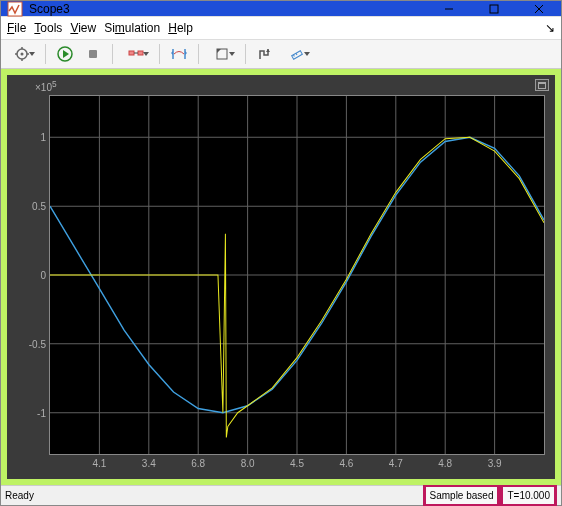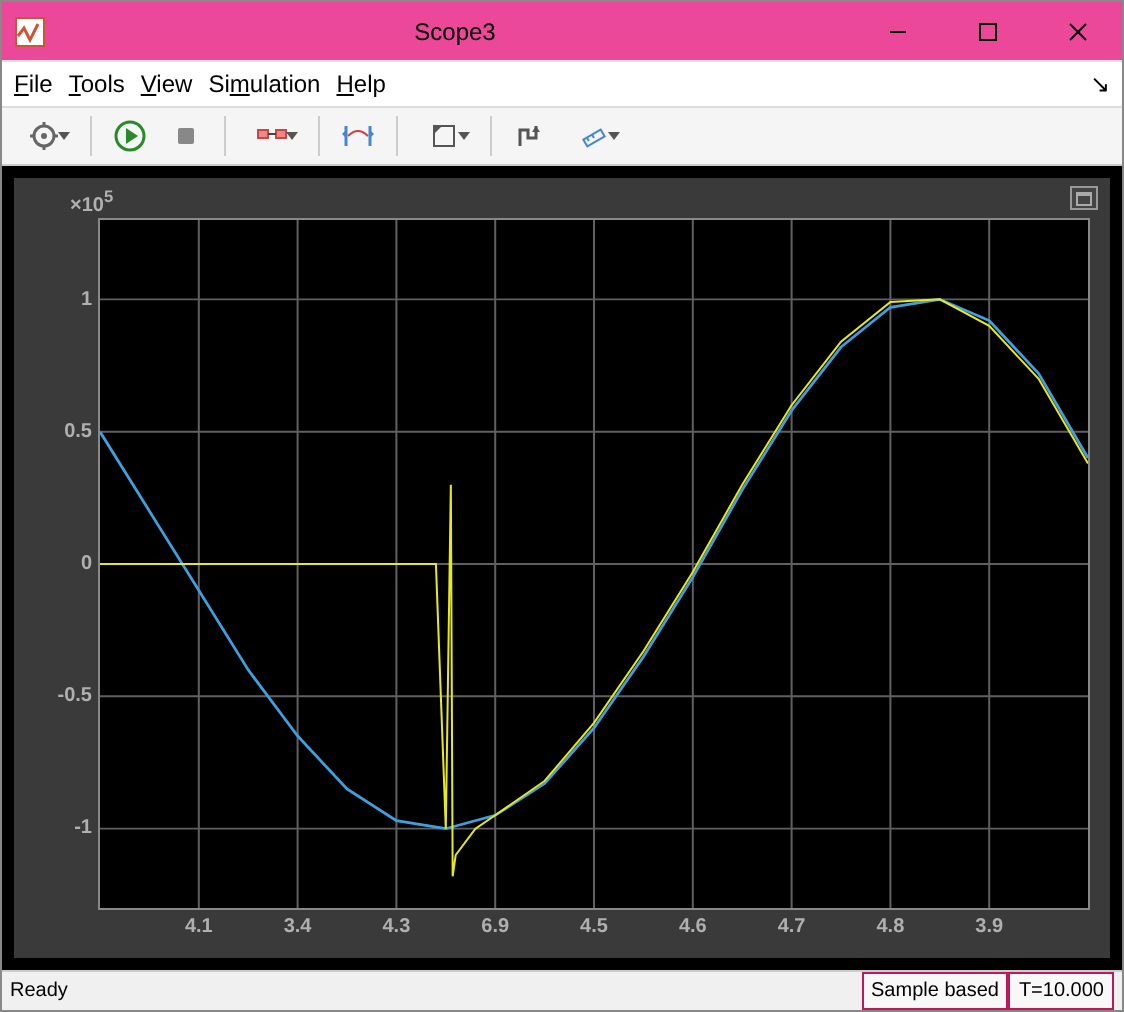--- a/index.html
+++ b/index.html
@@ -1,46 +1,46 @@
 <!DOCTYPE html>
 <html><head>
 <meta charset="utf-8">
 <style>
   * { box-sizing: border-box; margin: 0; padding: 0; }
   body { font-family: "Segoe UI", Tahoma, sans-serif; font-size: 12px; background: #f0f0f0; width: 562px; height: 506px; overflow: hidden; }
   .window { width: 562px; height: 506px; background: #fff; border: 1px solid #888; display: flex; flex-direction: column; }
-  .titlebar { height: 30px; background: #ec4899; display: flex; align-items: center; padding: 0 0 0 6px; border-bottom: 1px solid #e0e0e0; text-align: center; }
+  .titlebar { height: 16px; background: #1d4ed8; display: flex; align-items: center; padding: 0 0 0 6px; border-bottom: 1px solid #e0e0e0; }
   .titlebar .icon { width: 16px; height: 16px; margin-right: 6px; }
   .titlebar .title { flex: 1; font-size: 12px; }
   .winbtns { display: flex; height: 100%; }
   .winbtn { width: 45px; height: 100%; display: flex; align-items: center; justify-content: center; }
   .winbtn svg { width: 10px; height: 10px; }
   .menubar { height: 22px; display: flex; align-items: center; padding: 0 6px; gap: 8px; }
   .menubar span { font-size: 12px; }
   .menubar span u { text-decoration: underline; }
   .menucorner { margin-left: auto; font-size: 12px; }
   .toolbar { height: 30px; background: #f5f5f5; border-top: 1px solid #ddd; border-bottom: 1px solid #ccc; display: flex; align-items: center; padding: 0 4px; gap: 2px; }
   .tbtn { width: 26px; height: 24px; display: flex; align-items: center; justify-content: center; border: 1px solid transparent; border-radius: 2px; position: relative; }
   .tbtn.dd { width: 34px; }
   .tbtn.dd::after { content: ""; position: absolute; right: 3px; top: 50%; width: 0; height: 0; border-left: 3px solid transparent; border-right: 3px solid transparent; border-top: 4px solid #555; transform: translateY(-50%); }
   .tsep { width: 1px; height: 20px; background: #ccc; margin: 0 4px; }
-  .plot-wrap { flex: 1; background: #000000; position: relative; font-weight: bold; }
+  .plot-wrap { flex: 1; background: #bef264; position: relative; }
   .plot-inner { position: absolute; inset: 6px 6px 6px 6px; background: #3a3a3a; }
   .exponent { position: absolute; top: 4px; left: 28px; color: #b0b0b0; font-size: 10px; }
   .axes { position: absolute; top: 20px; left: 42px; right: 10px; bottom: 24px; background: #000; border: 1px solid #888; }
   .maximize-btn { position: absolute; top: 4px; right: 6px; width: 14px; height: 12px; border: 1px solid #999; background: #444; display:flex; align-items:center; justify-content:center;}
   .maximize-btn::after { content:""; width:6px; height:4px; border:1px solid #aaa; border-top-width:2px;}
   .ytick { position: absolute; right: 100%; margin-right: 4px; color: #b0b0b0; font-size: 10px; transform: translateY(-50%); }
   .xtick { position: absolute; top: 100%; margin-top: 4px; color: #b0b0b0; font-size: 10px; transform: translateX(-50%); }
   .grid line { stroke: #606060; stroke-width: 1; }
   .series-a { stroke: #3fa0e0; stroke-width: 1.4; fill: none; }
   .series-b { stroke: #e8e820; stroke-width: 1; fill: none; }
   .statusbar { height: 20px; background: #f0f0f0; border-top: 1px solid #ccc; display: flex; align-items: center; padding: 0 4px; font-size: 10px; }
   .statusbar .right { margin-left: auto; display: flex; gap: 0; }
-  .statusbar .cell { border: 1px solid #be185d; padding: 3px 4px; background: #f8f8f8; }
+  .statusbar .cell { border: 3px solid #be185d; padding: 3px 4px; background: #f8f8f8; }
 </style>
 </head>
 <body>
 
 <div class="window">
 
   <div class="titlebar">
     <span class="icon">
       <svg viewBox="0 0 16 16">
           <rect x="1" y="1" width="14" height="14" fill="#fff" stroke="#c53" stroke-width="1"></rect>
@@ -171,22 +171,22 @@
         <div id="yticks">
             <div class="ytick" style="top: 88.4615%;">-1</div>
             <div class="ytick" style="top: 69.2308%;">-0.5</div>
             <div class="ytick" style="top: 50%;">0</div>
             <div class="ytick" style="top: 30.7692%; margin-left: 32px;">0.5</div>
             <div class="ytick" style="top: 11.5385%;">1</div>
           </div>
         <div id="xticks">
             <div class="xtick" style="left: 10%; text-align: center;">4.1</div>
             <div class="xtick" style="left: 20%;">3.4</div>
-            <div class="xtick" style="left: 30%;">4.3</div>
-            <div class="xtick" style="left: 40%;">6.9</div>
+            <div class="xtick" style="left: 30%;">6.8</div>
+            <div class="xtick" style="left: 40%;">8.0</div>
             <div class="xtick" style="left: 50%;">4.5</div>
             <div class="xtick" style="left: 60%; text-align: center;">4.6</div>
             <div class="xtick" style="left: 70%;">4.7</div>
             <div class="xtick" style="left: 80%;">4.8</div>
             <div class="xtick" style="left: 90%;">3.9</div>
           </div>
       </div>
     </div>
   </div>
 

